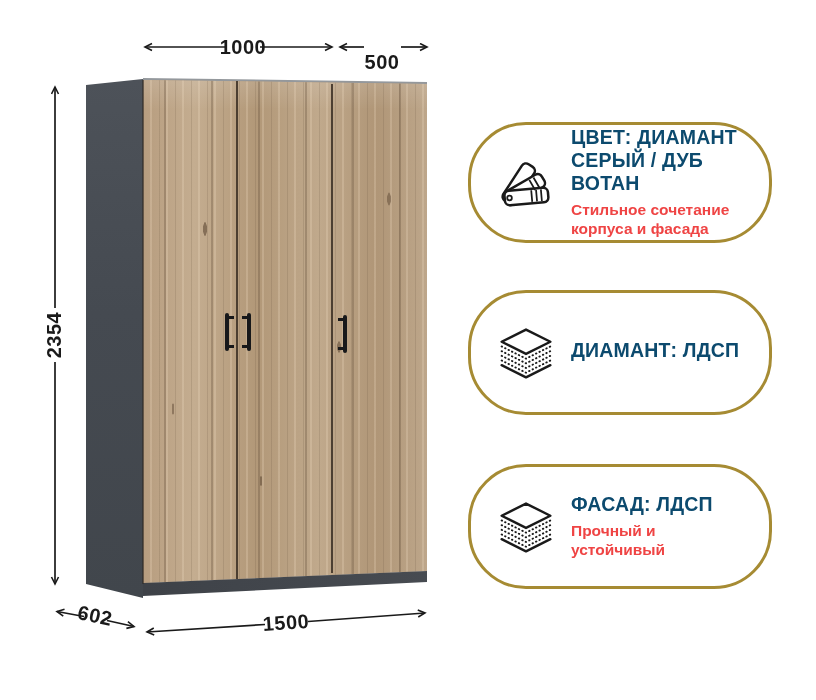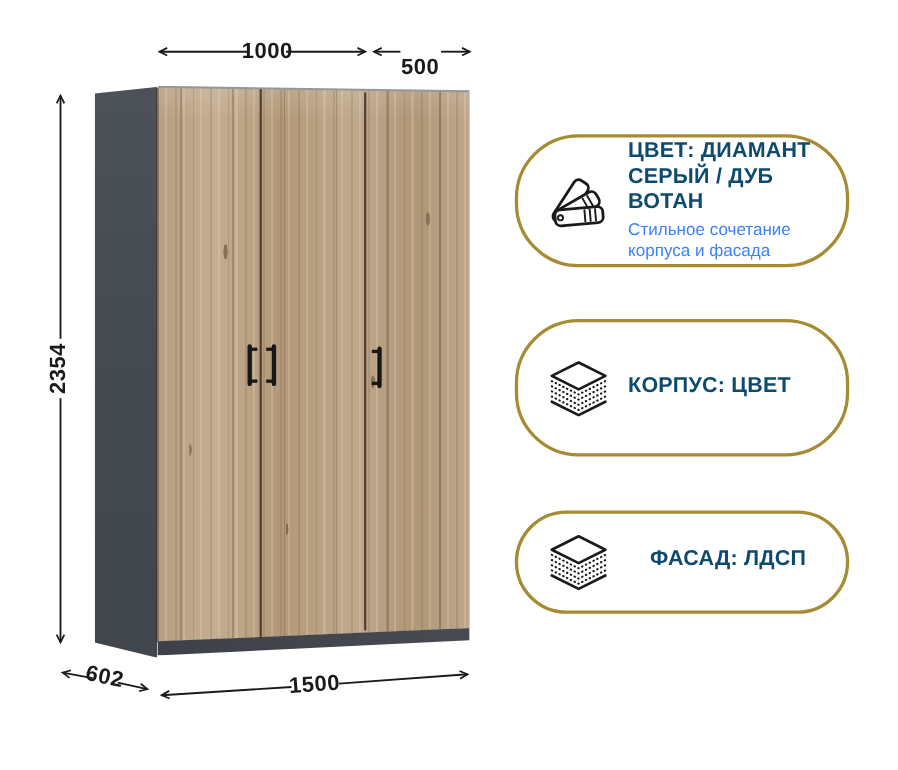--- a/index.html
+++ b/index.html
@@ -64,29 +64,29 @@
   #lbl-width{left:286px;top:623px;transform:translate(-50%,-50%) rotate(-4deg);}
   #lbl-depth{left:95px;top:616px;transform:translate(-50%,-50%) rotate(12deg);}
   
   .badge{
     position:absolute;left:468px;width:304px;box-sizing:border-box;
     background:#ffffff;border:3px solid #a68b33;border-radius:58px;
     display:flex;align-items:center;padding:0 18px 0 22px;
   }
   #badge-color{top:122px;height:121px;}
   #badge-korpus{top:290px;height:125px;}
-  #badge-fasad{top:464px;height:94px;gap:20px;}
+  #badge-fasad{top:464px;height:125px;}
   .badge-icon{flex:0 0 66px;display:flex;align-items:center;justify-content:center;}
   .badge-text{margin-left:12px;width:212px;}
   .badge-title{
     font-size:19.5px;font-weight:700;line-height:1.17;letter-spacing:0.2px;
     white-space:pre-line;margin-bottom:5px;color:#0c4a6e;
   }
   .badge-subtitle{
-    font-size:15.5px;font-weight:400;line-height:1.26;white-space:pre-line;color:#3b82f6;
+    font-size:15.5px;font-weight:700;line-height:1.26;white-space:pre-line;color:#ef4444;
   }
 </style>
 </head>
 <body>
 
 <div class="canvas">
 
   <div class="ward-part" id="ward-side"></div>
   <div class="ward-part" id="ward-topedge"></div>
   <div class="ward-part" id="ward-front"></div>
@@ -156,37 +156,39 @@
             <path d="M6 25 L32 38 L58 25"></path>
             <path d="M6 30 L32 43 L58 30"></path>
             <path d="M6 35 L32 48 L58 35"></path>
             <path d="M6 40 L32 53 L58 40"></path>
           </g>
           <path d="M6 45 L32 58 L58 45" stroke-width="2.6"></path>
         </g>
       </svg>
     </div>
     <div class="badge-text">
-      <div class="badge-title">КОРПУС: ЦВЕТ</div>
+      <div class="badge-title">ДИАМАНТ: ЛДСП</div>
     </div>
   </div>
 
   <div class="badge" id="badge-fasad">
     <div class="badge-icon">
       <svg width="60" height="60" viewBox="0 0 64 64">
         <g fill="none" stroke="#1a1a1a" stroke-linejoin="round" stroke-linecap="round">
           <path d="M32 7 L58 20 L32 33 L6 20 Z" stroke-width="2.6"></path>
           <g stroke-width="2" stroke-dasharray="0.5 3.6">
             <path d="M6 25 L32 38 L58 25"></path>
             <path d="M6 30 L32 43 L58 30"></path>
             <path d="M6 35 L32 48 L58 35"></path>
             <path d="M6 40 L32 53 L58 40"></path>
           </g>
           <path d="M6 45 L32 58 L58 45" stroke-width="2.6"></path>
         </g>
       </svg>
     </div>
     <div class="badge-text">
       <div class="badge-title">ФАСАД: ЛДСП</div>
+      <div class="badge-subtitle">Прочный и
+устойчивый</div>
     </div>
   </div>
 
 </div>
 
 </body></html>

